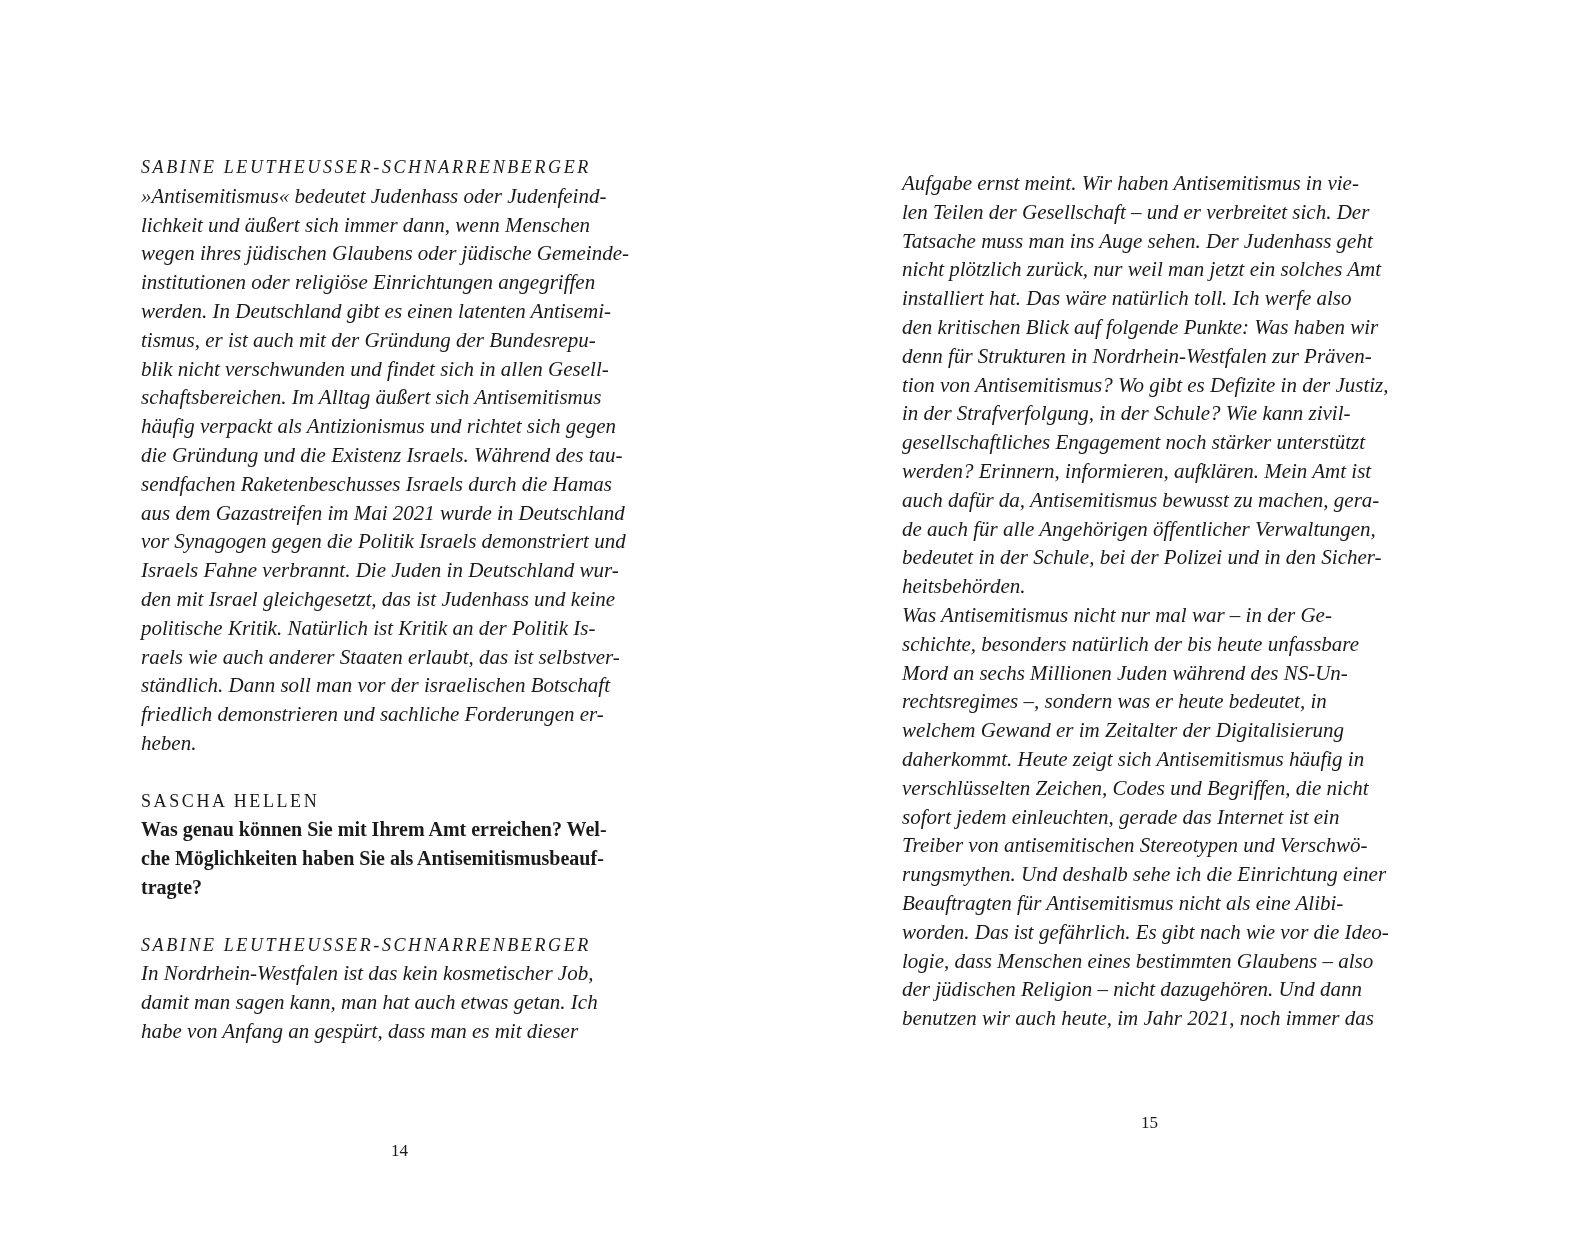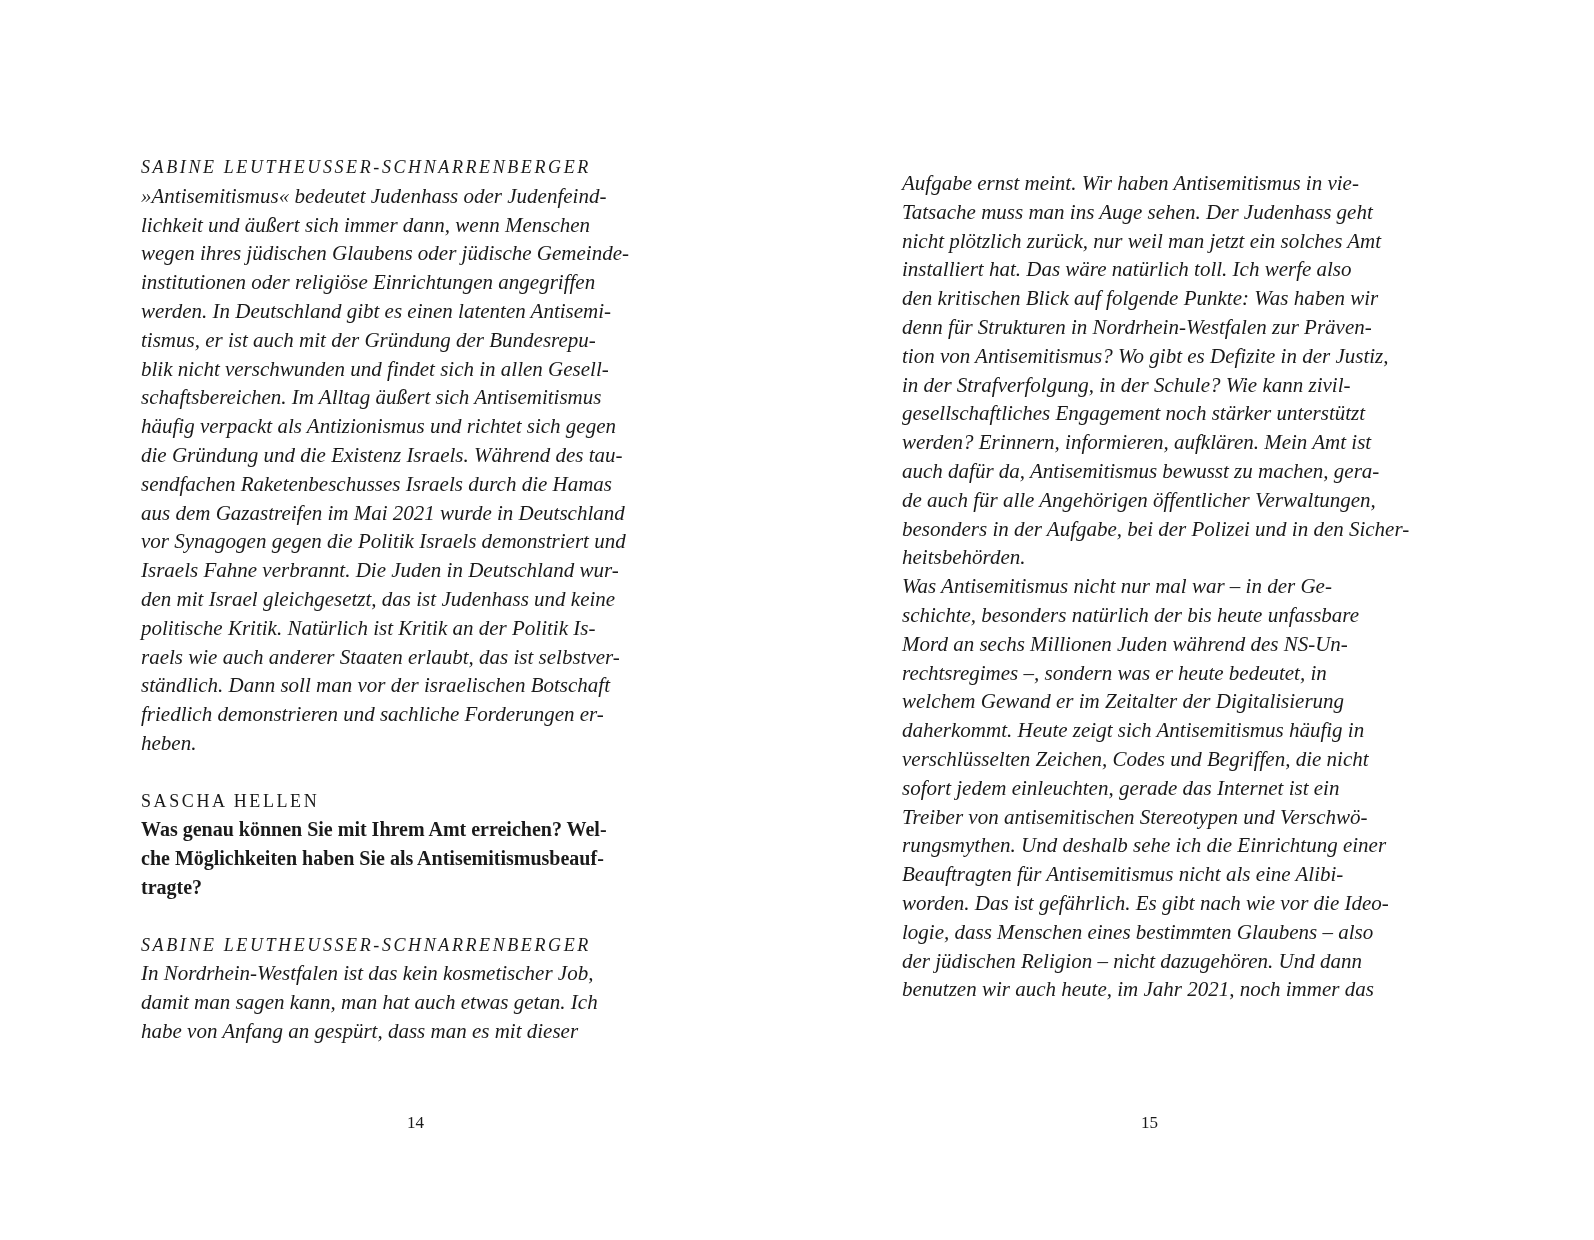--- a/index.html
+++ b/index.html
@@ -52,21 +52,21 @@
   .gap {
     display: block;
     height: 28.8px;
   }
   .page-number {
     position: absolute;
     top: 1112px;
     font-size: 17px;
     line-height: 22px;
   }
-  .page-left .page-number { left: 407px; }
+  .page-left .page-number { left: 391px; margin-top: 28px; }
   .page-right .page-number { left: 344px; }
 </style>
 </head>
 <body>
 
 <div class="page page-left">
   <div class="column">
 
     <span class="line speaker italic">SABINE LEUTHEUSSER-SCHNARRENBERGER</span>
     <span class="line italic">»Antisemitismus« bedeutet Judenhass oder Judenfeind-</span>
@@ -101,32 +101,33 @@
     <span class="line italic">In Nordrhein-Westfalen ist das kein kosmetischer Job,</span>
     <span class="line italic">damit man sagen kann, man hat auch etwas getan. Ich</span>
     <span class="line italic">habe von Anfang an gespürt, dass man es mit dieser</span>
   </div>
   <div class="page-number">14</div>
 </div>
 
 <div class="page page-right">
   <div class="column">
     <span class="line italic">Aufgabe ernst meint. Wir haben Antisemitismus in vie-</span>
+    <span class="line italic">len Teilen der Gesellschaft – und er verbreitet sich. Der</span>
     <span class="line italic">Tatsache muss man ins Auge sehen. Der Judenhass geht</span>
     <span class="line italic">nicht plötzlich zurück, nur weil man jetzt ein solches Amt</span>
     <span class="line italic">installiert hat. Das wäre natürlich toll. Ich werfe also</span>
     <span class="line italic">den kritischen Blick auf folgende Punkte: Was haben wir</span>
     <span class="line italic">denn für Strukturen in Nordrhein-Westfalen zur Präven-</span>
     <span class="line italic">tion von Antisemitismus? Wo gibt es Defizite in der Justiz,</span>
     <span class="line italic">in der Strafverfolgung, in der Schule? Wie kann zivil-</span>
     <span class="line italic">gesellschaftliches Engagement noch stärker unterstützt</span>
     <span class="line italic">werden? Erinnern, informieren, aufklären. Mein Amt ist</span>
     <span class="line italic">auch dafür da, Antisemitismus bewusst zu machen, gera-</span>
     <span class="line italic">de auch für alle Angehörigen öffentlicher Verwaltungen,</span>
-    <span class="line italic">besonders in der Aufgabe, bei der Polizei und in den Sicher-</span>
+    <span class="line italic">bedeutet in der Schule, bei der Polizei und in den Sicher-</span>
     <span class="line italic">heitsbehörden.</span>
     <span class="line italic">Was Antisemitismus nicht nur mal war – in der Ge-</span>
     <span class="line italic">schichte, besonders natürlich der bis heute unfassbare</span>
     <span class="line italic">Mord an sechs Millionen Juden während des NS-Un-</span>
     <span class="line italic">rechtsregimes –, sondern was er heute bedeutet, in</span>
     <span class="line italic">welchem Gewand er im Zeitalter der Digitalisierung</span>
     <span class="line italic">daherkommt. Heute zeigt sich Antisemitismus häufig in</span>
     <span class="line italic">verschlüsselten Zeichen, Codes und Begriffen, die nicht</span>
     <span class="line italic">sofort jedem einleuchten, gerade das Internet ist ein</span>
     <span class="line italic">Treiber von antisemitischen Stereotypen und Verschwö-</span>

